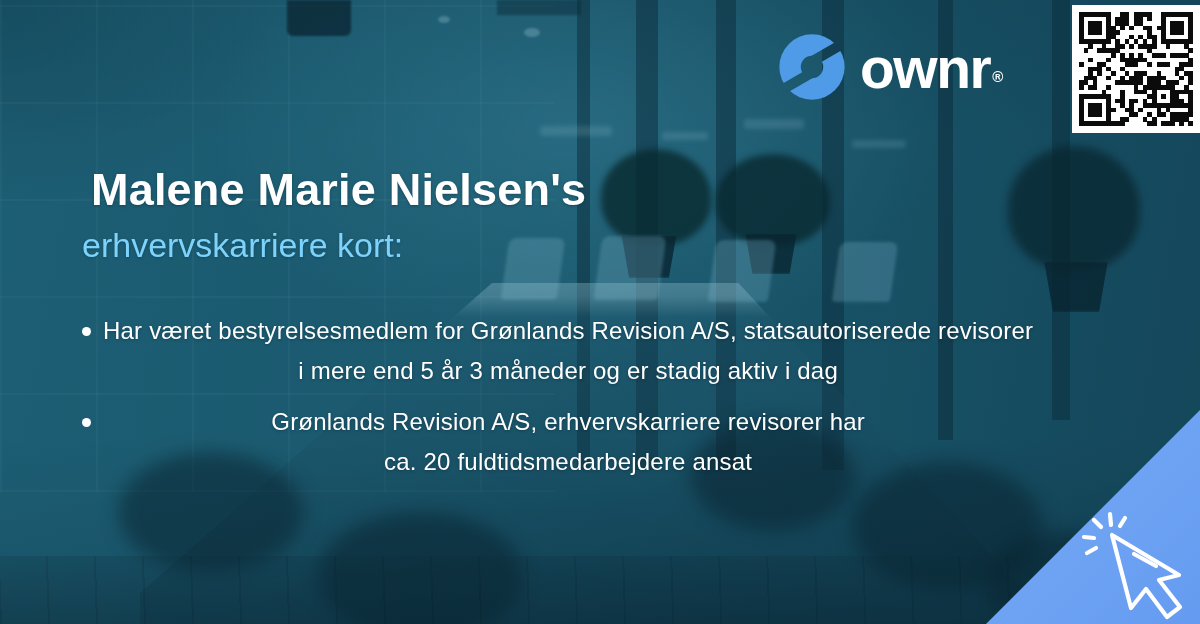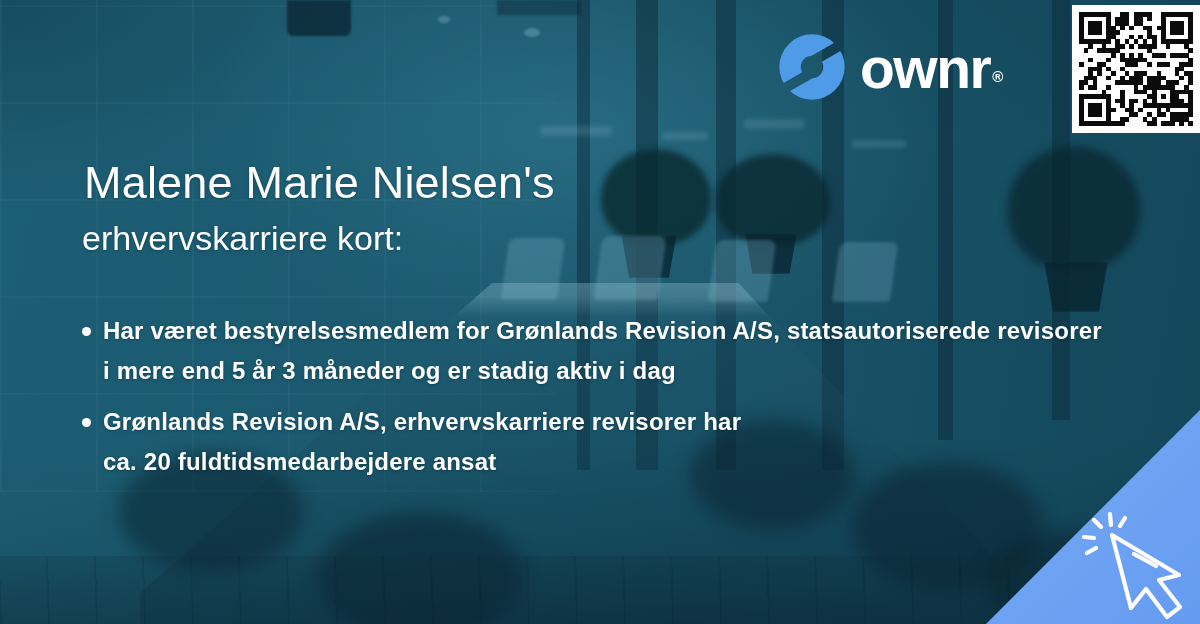--- a/index.html
+++ b/index.html
@@ -78,28 +78,28 @@
   .logo{position:absolute;left:778px;top:33px;display:flex;align-items:flex-end;}
   .logo-mark{width:68px;height:68px;display:block;}
   .logo-text{color:#fff;font-size:57px;font-weight:800;letter-spacing:-1.5px;line-height:66px;margin-left:14px;}
   .reg{font-size:15px;font-weight:700;vertical-align:top;position:relative;top:9px;left:2px;letter-spacing:0;}
   
   .qr-box{position:absolute;top:5px;right:0;width:128px;height:128px;background:#fff;
     display:flex;align-items:center;justify-content:center;}
   .qr-box svg{width:114px;height:114px;shape-rendering:crispEdges;}
   
   .title{position:absolute;left:82px;top:156px;color:#fff;}
-  .title h1{margin:2px;font-size:45px;line-height:1.1;font-weight:400;letter-spacing:.2px;
+  .title h1{margin:9px;font-size:45px;line-height:1.1;font-weight:700;letter-spacing:.2px;
     text-shadow:0 1px 3px rgba(0,25,35,.35);}
-  .title .sub{margin-top:11px;font-size:34px;font-weight:400;color:#ffffff;
+  .title .sub{margin-top:11px;font-size:34px;font-weight:400;color:#7dd3fc;
     text-shadow:0 1px 3px rgba(0,25,35,.3);}
   ul.bullets{position:absolute;left:82px;top:311px;margin:0;padding:0;list-style:none;color:#fff;}
   ul.bullets li{position:relative;padding-left:21px;margin:0 0 11px 0;
-    font-size:24px;font-weight:700;line-height:40px;letter-spacing:.2px;
-    text-shadow:0 1px 3px rgba(0,25,35,.35);}
+    font-size:24px;font-weight:400;line-height:40px;letter-spacing:.2px;
+    text-shadow:0 1px 3px rgba(0,25,35,.35);text-align:center;}
   ul.bullets li::before{content:"";position:absolute;left:0;top:16px;width:9px;height:9px;border-radius:50%;background:#fff;}
   
   .corner{position:absolute;right:0;bottom:0;width:214px;height:214px;
     clip-path:polygon(100% 0,100% 100%,0 100%);
     background:linear-gradient(135deg,#78ACF7 0%,#659BF0 100%);}
   .cursor{position:absolute;left:1080px;top:505px;width:120px;height:119px;}
 </style>
 </head>
 <body>
 

